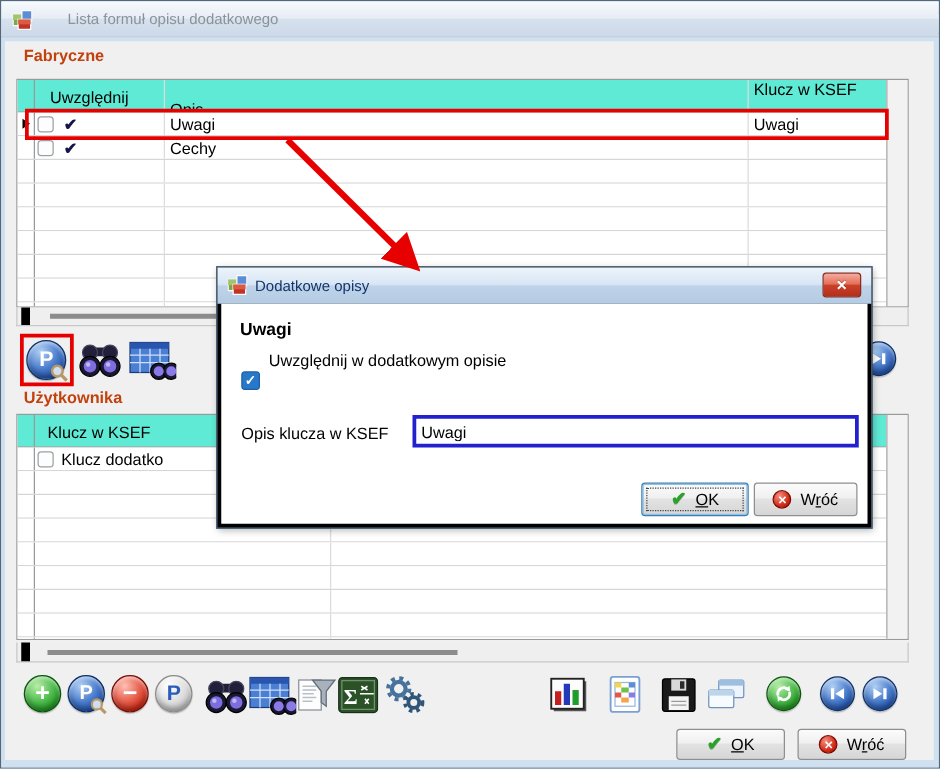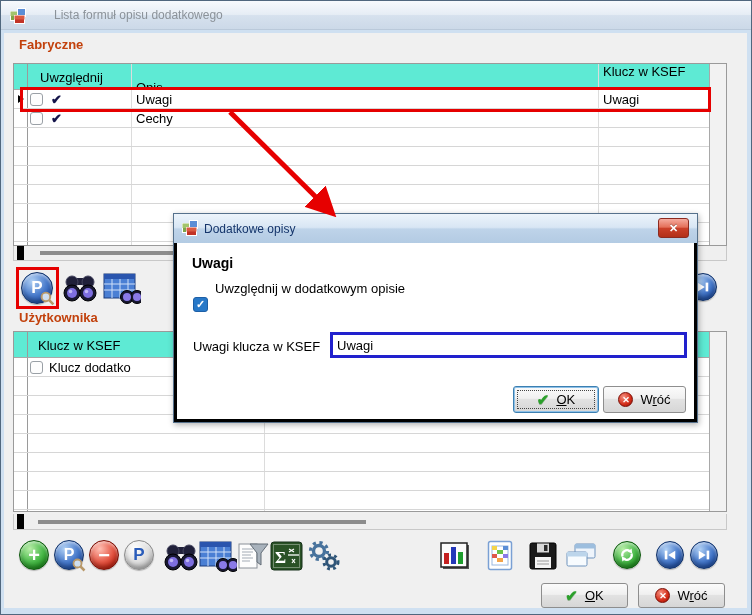--- a/index.html
+++ b/index.html
@@ -455,21 +455,21 @@
       <div class="dlg-close">
           <span>✕</span>
         </div>
     </div>
     <div class="dlg-content">
       <div class="dlg-heading">Uwagi</div>
       <div class="dlg-cb">
           <span>✓</span>
         </div>
       <div class="dlg-cb-label">Uwzględnij w dodatkowym opisie</div>
-      <div class="dlg-field-label">Uwagi klucza w KSEF</div>
+      <div class="dlg-field-label">Opis klucza w KSEF</div>
       <input class="ksef-input" type="text" value="Uwagi" style="">
       <div class="btn btn-focus dlg-btn-ok">
         <span class="okcheck">✔</span>
         <span><span class="u">O</span><span>K</span></span>
       </div>
       <div class="btn dlg-btn-back">
         <span class="redx">✕</span>
         <span><span>W</span><span class="u">r</span><span>óć</span></span>
       </div>
     </div>

